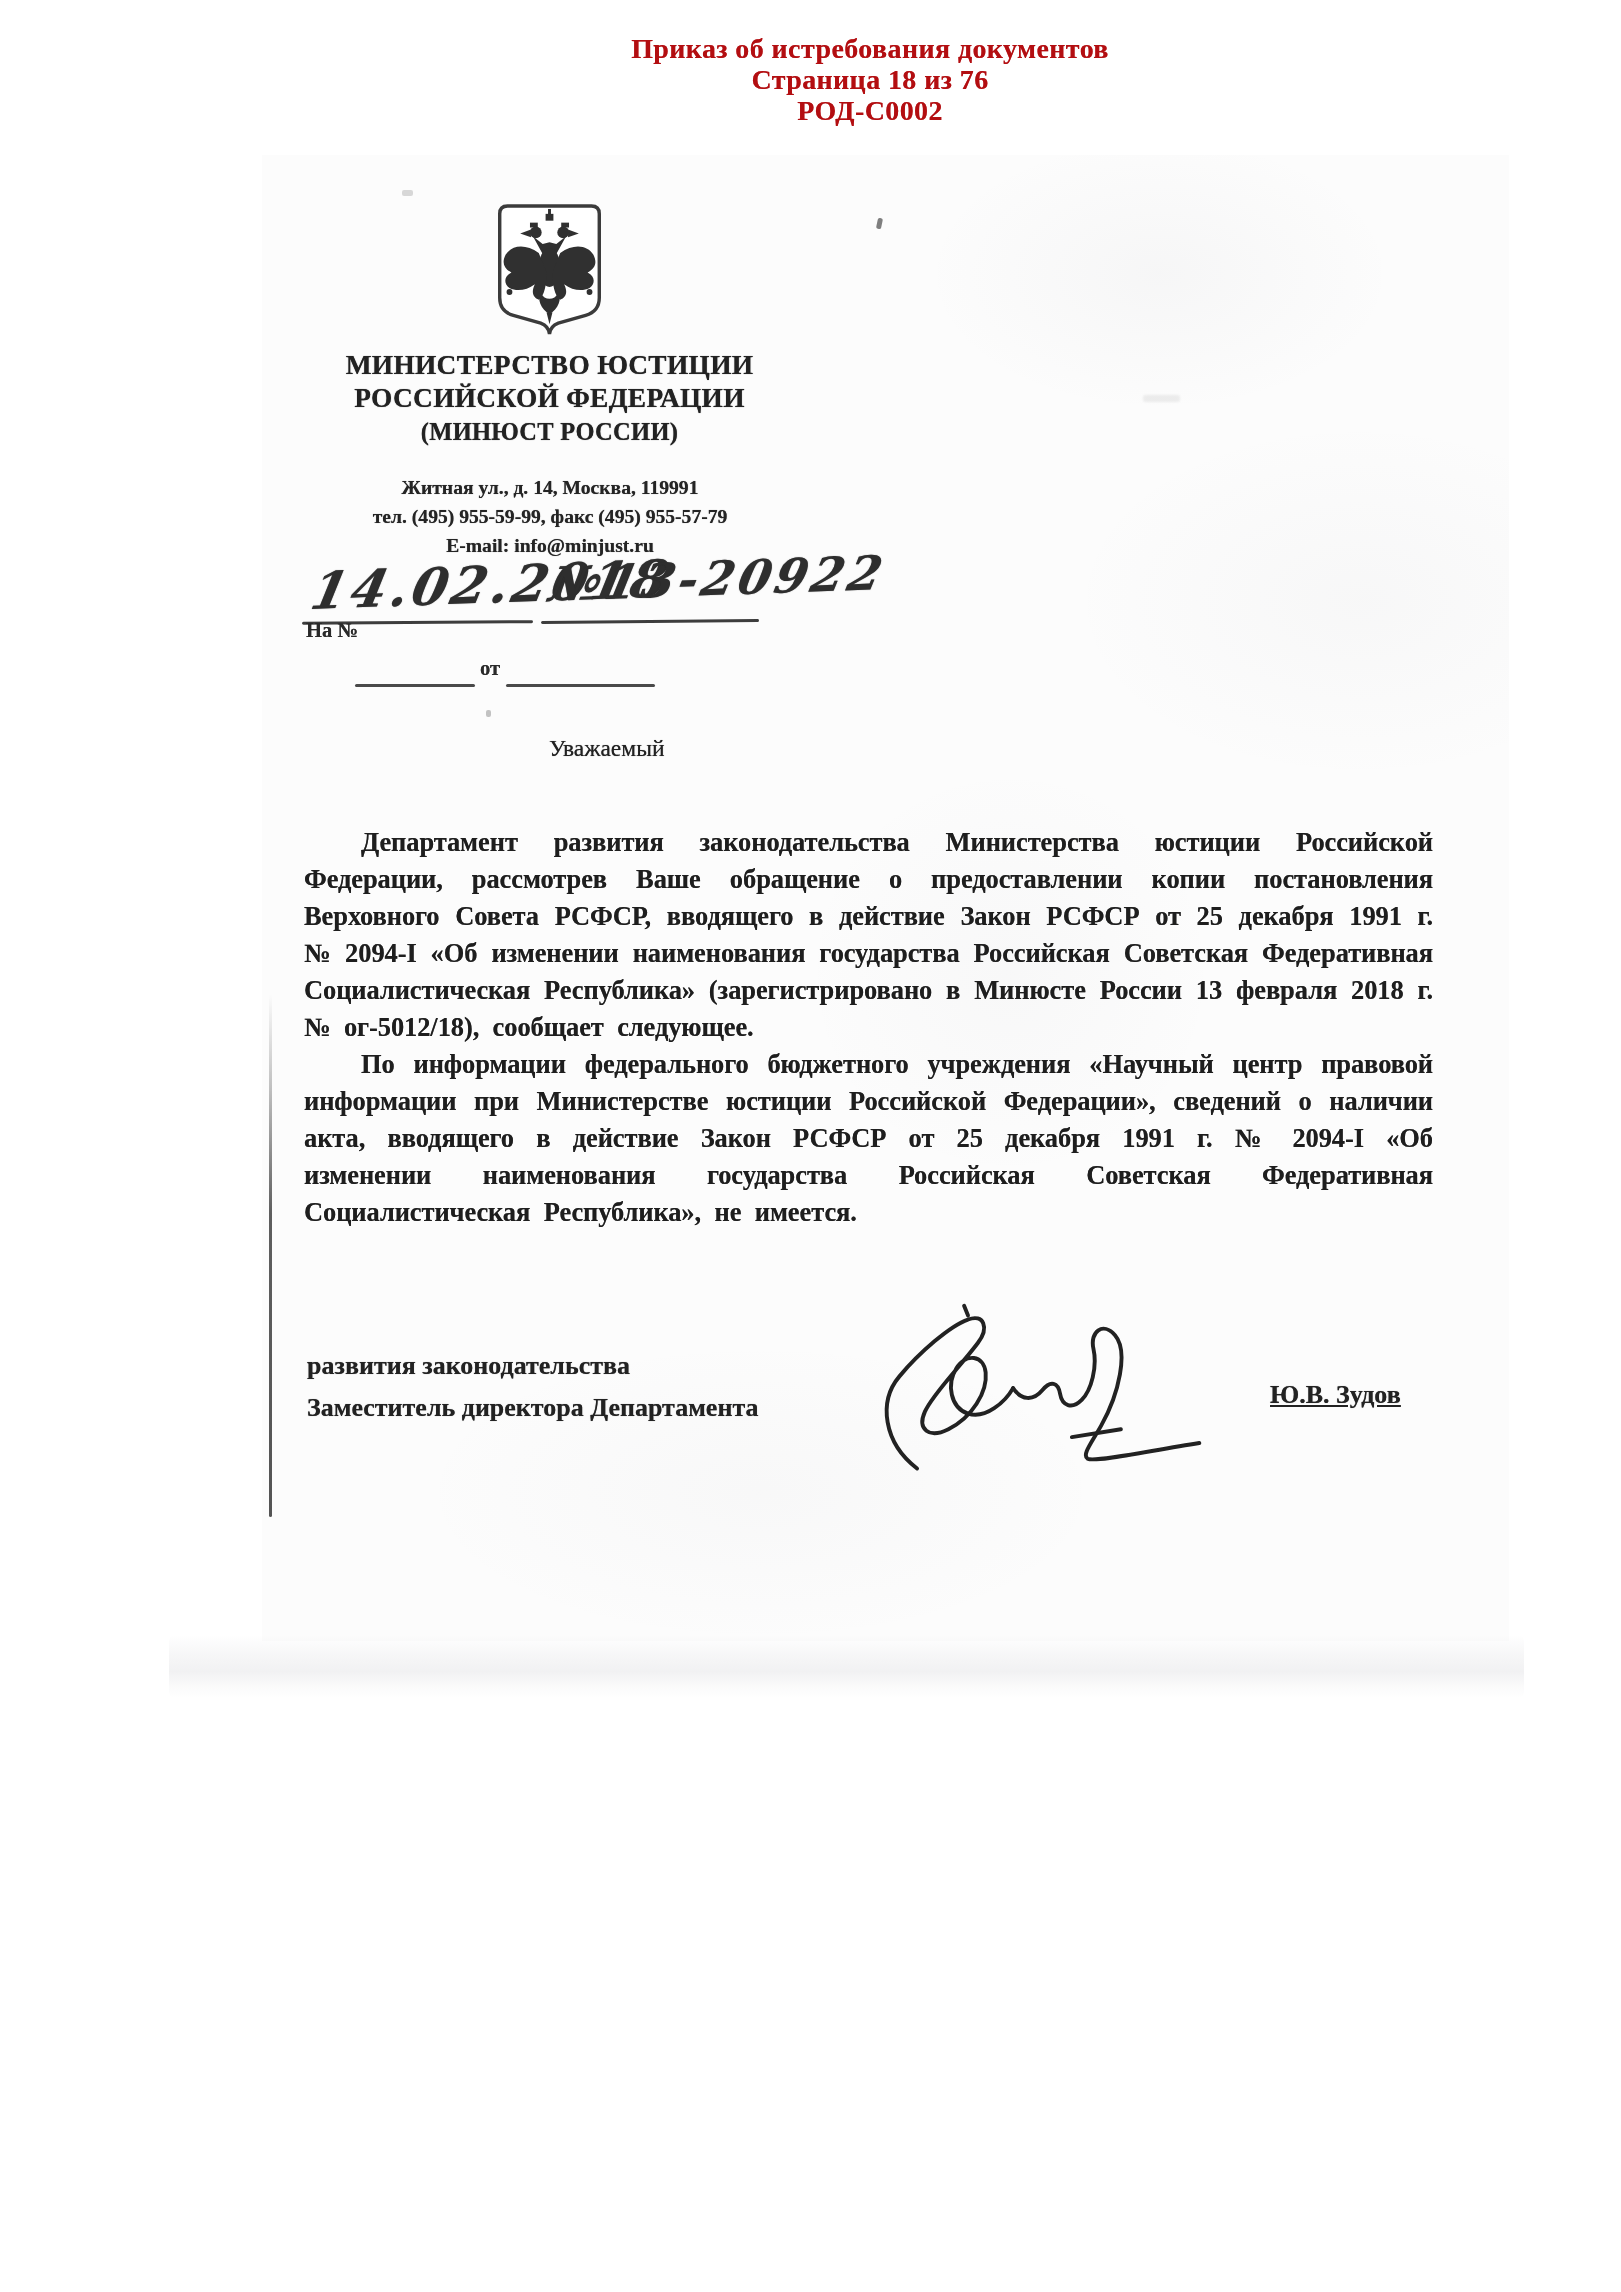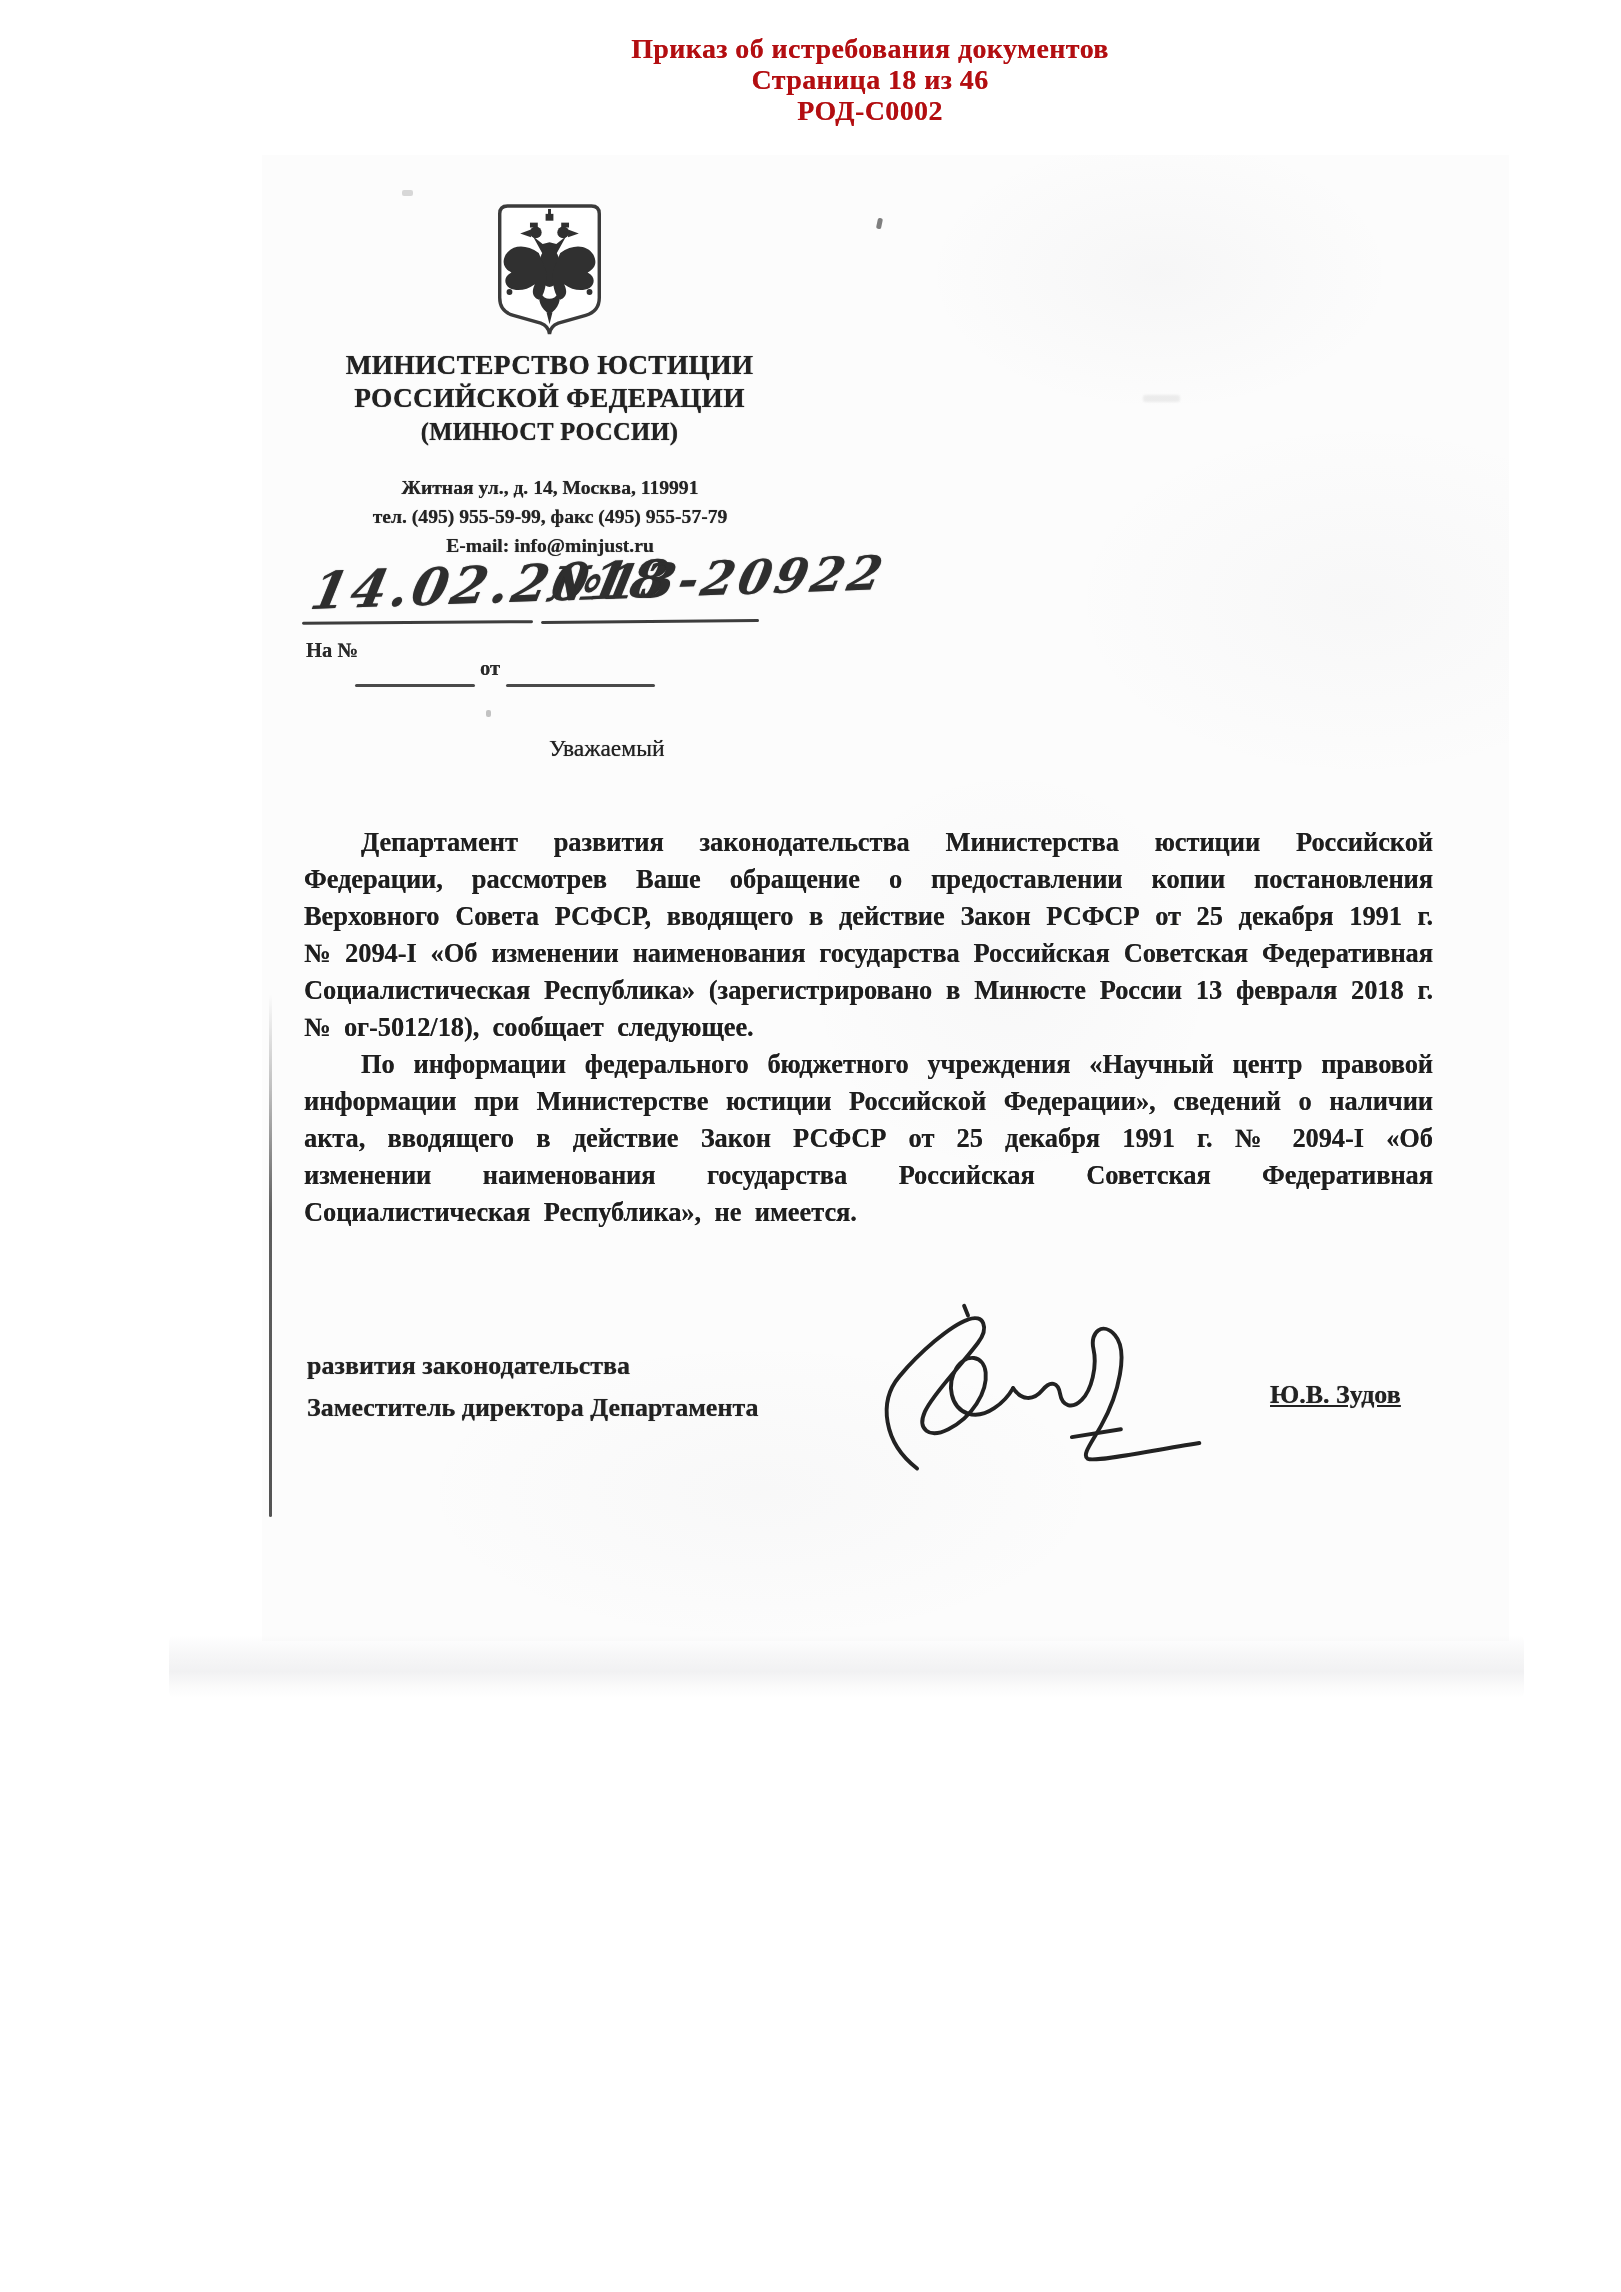--- a/index.html
+++ b/index.html
@@ -82,21 +82,21 @@
 
   svg{display:block;}
 </style>
 </head>
 <body>
 
 <div class="canvas">
 
   <div class="abs red-header">
     <div>Приказ об истребования документов</div>
-    <div>Страница 18 из 46</div>
+    <div>Страница 18 из 76</div>
     <div>РОД-С0002</div>
   </div>
 
   <div class="abs scan-bg"></div>
   <div class="abs scan-shadow"></div>
   <div class="abs edge-line"></div>
 
   <div class="abs speck" style="left:877px;top:218px;width:4.9px;height:10.8px;opacity:.75;transform:rotate(12deg);"></div>
   <div class="abs speck" style="left:402px;top:190px;width:10.8px;height:5.9px;opacity:.22;"></div>
   <div class="abs speck" style="left:1143px;top:395px;width:37px;height:6.9px;opacity:.09;filter:blur(1px);"></div>
@@ -136,21 +136,21 @@
     <div>Житная ул., д. 14, Москва, 119991</div>
     <div>тел. (495) 955-59-99, факс (495) 955-57-79</div>
     <div>E-mail: info@minjust.ru</div>
   </div>
 
   <div class="abs hand" style="left:306px;top:561px;">14.02.2018</div>
   <div class="abs hand" style="left:545px;top:557px;font-size:47px;">№13-20922</div>
   <div class="abs u-line" style="left:302px;top:621px;width:231px;transform:rotate(-.4deg);"></div>
   <div class="abs u-line" style="left:541px;top:620px;width:218px;transform:rotate(-.5deg);"></div>
 
-  <div class="abs ref-label" style="left:306px;top:639px;text-align:center;">На №</div>
+  <div class="abs ref-label" style="left:306px;top:619px;text-align:center;">На №</div>
   <div class="abs ref-u" style="left:355px;top:684px;width:120px;"></div>
   <div class="abs ref-label" style="left:480px;top:657px;">от</div>
   <div class="abs ref-u" style="left:506px;top:684px;width:149px;"></div>
 
   <div class="abs salutation">Уважаемый</div>
 
   <div class="abs body-text">
     <p>Департамент развития законодательства Министерства юстиции Российской Федерации, рассмотрев Ваше обращение о предоставлении копии постановления Верховного Совета РСФСР, вводящего в действие Закон РСФСР от 25 декабря 1991 г. № 2094-I «Об изменении наименования государства Российская Советская Федеративная Социалистическая Республика» (зарегистрировано в Минюсте России 13 февраля 2018 г. № ог-5012/18), сообщает следующее.</p>
     <p>По информации федерального бюджетного учреждения «Научный центр правовой информации при Министерстве юстиции Российской Федерации», сведений о наличии акта, вводящего в действие Закон РСФСР от 25 декабря 1991 г. № 2094-I «Об изменении наименования государства Российская Советская Федеративная Социалистическая Республика», не имеется.</p>
   </div>

